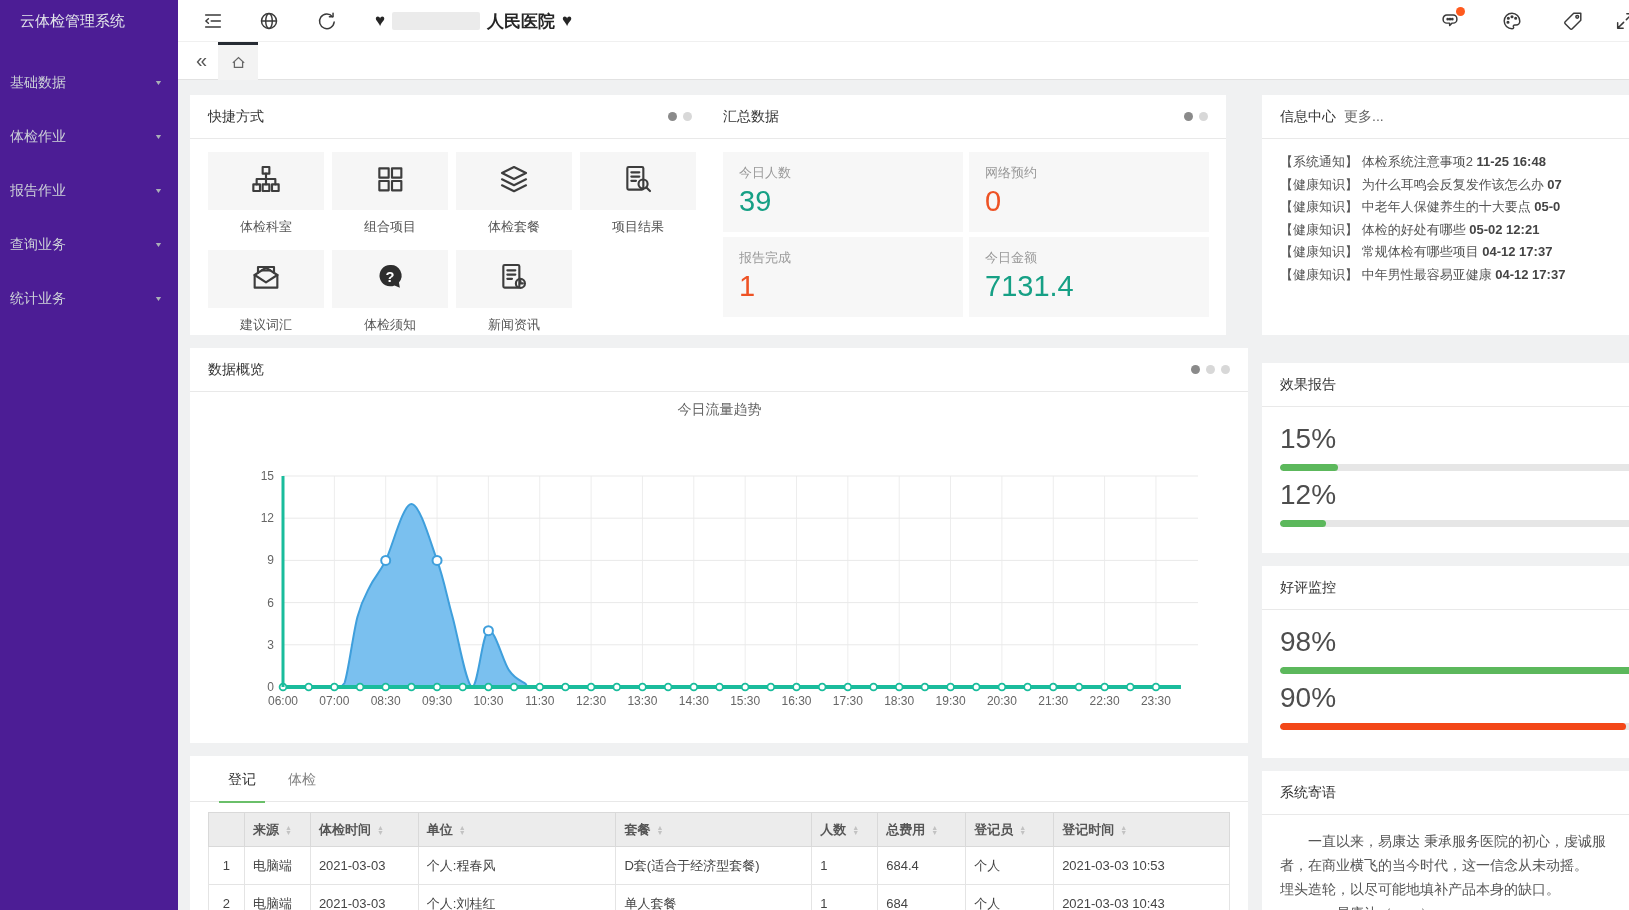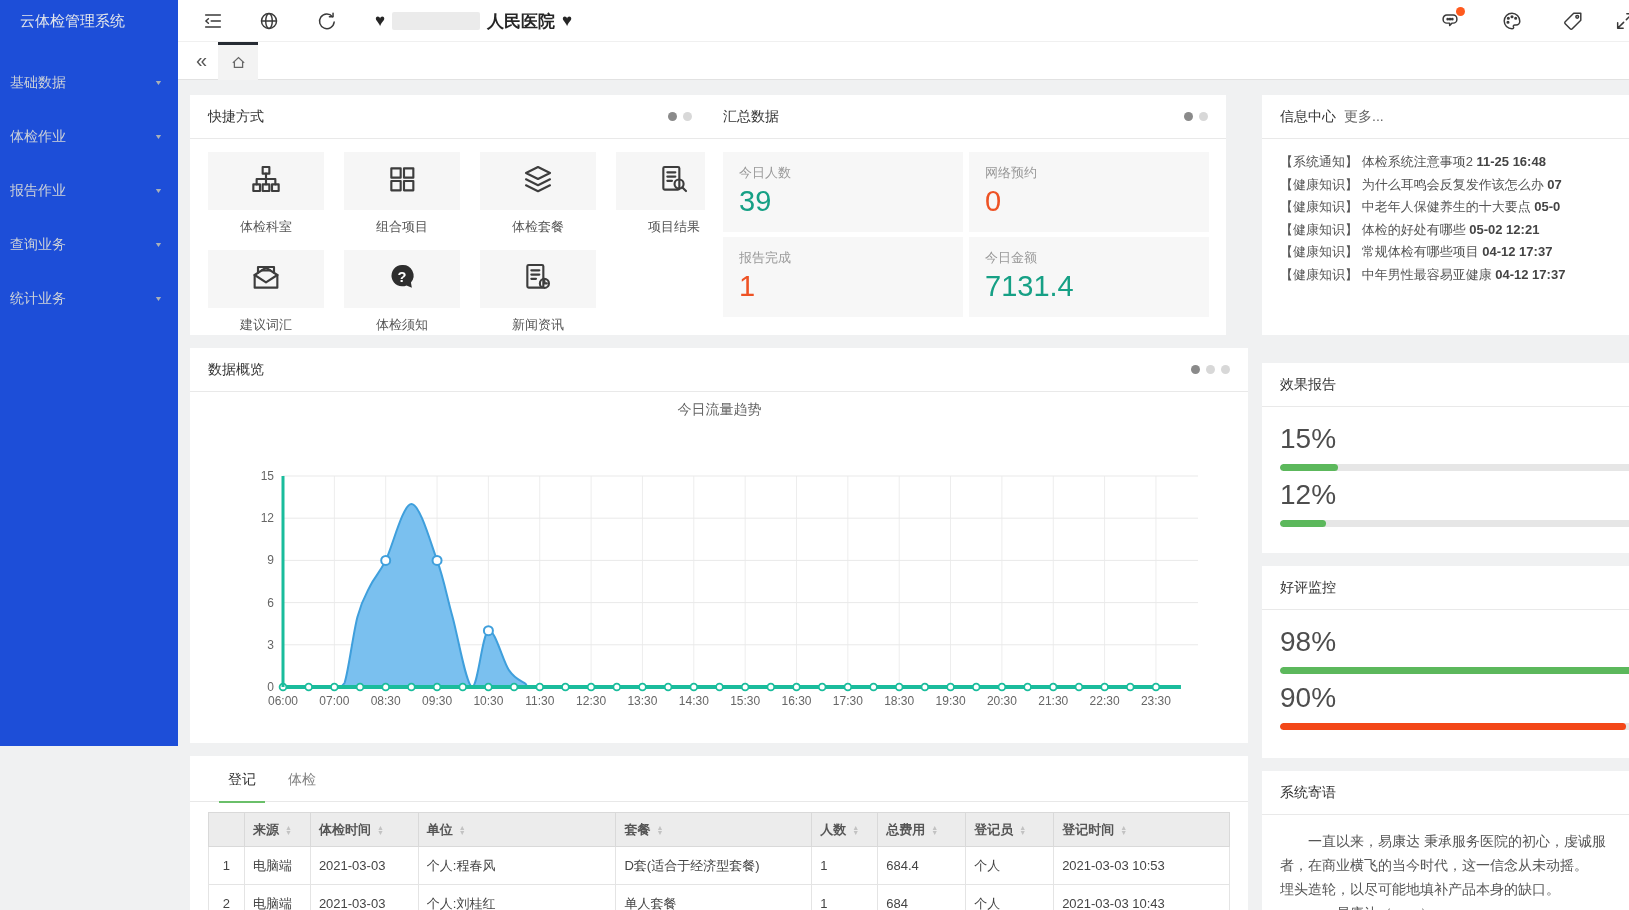--- a/index.html
+++ b/index.html
@@ -1,19 +1,19 @@
 <!DOCTYPE html>
 <html><head>
 <meta charset="utf-8">
 <style>
   *{margin:0;padding:0;box-sizing:border-box}
   body{font-family:"Liberation Sans","DejaVu Sans",sans-serif;background:#fff}
   #screen{position:relative;width:1629px;height:910px;overflow:hidden;background:#f0f1f2}
   
-  .sidebar{position:absolute;left:0;top:0;width:178px;height:746px;background:#1d4ed8;z-index:5}
+  .sidebar{position:absolute;left:0;top:0;width:178px;height:910px;background:#4c1d95;z-index:5}
   .logo{height:42px;line-height:42px;color:#e3e6ea;font-size:15px;padding-left:20px;white-space:nowrap}
   .menu{padding-top:14px}
   .menu-item{height:54px;display:flex;align-items:center;justify-content:space-between;padding:0 15px 0 10px;color:#cdd2d8;font-size:14px;cursor:pointer}
   .menu-item .caret{color:#aab0b7;font-size:9px;transform:scaleY(.8)}
   
   .topbar{position:absolute;left:178px;top:0;width:1451px;height:42px;background:#fff;border-bottom:1px solid #f0f0f0}
   .tb-icon{position:absolute;top:10px;width:22px;height:22px;color:#3a3a3a;cursor:pointer}
   .tb-icon svg{width:22px;height:22px;display:block}
   .tb-title{position:absolute;left:197px;top:0;height:42px;display:flex;align-items:center;gap:7px;font-size:17px;color:#262626;font-weight:bold}
   .tb-title .heart{font-size:17px}
@@ -33,21 +33,21 @@
   .dot.active{background:#8a8a8a}
   #p-shortcuts{left:190px;top:95px;width:520px;height:240px}
   #p-summary{left:705px;top:95px;width:521px;height:240px}
   #p-info{left:1262px;top:95px;width:420px;height:240px}
   #p-overview{left:190px;top:348px;width:1058px;height:395px}
   #p-effect{left:1262px;top:363px;width:420px;height:190px}
   #p-rating{left:1262px;top:566px;width:420px;height:192px}
   #p-sysmsg{left:1262px;top:771px;width:420px;height:160px}
   #p-worklist{left:190px;top:756px;width:1058px;height:170px}
   
-  .sc-grid{display:grid;grid-template-columns:repeat(4,116px);gap:14px 20px;padding:13px 18px}
+  .sc-grid{display:grid;grid-template-columns:repeat(4,116px);gap:14px 8px;padding:13px 18px}
   .sc-item{display:flex;flex-direction:column;align-items:center;cursor:pointer}
   .sc-box{width:116px;height:58px;background:#f6f6f6;display:flex;align-items:center;justify-content:center}
   .sc-box svg{width:32px;height:32px;color:#3d3d3d}
   .sc-label{margin-top:8px;font-size:13px;color:#555}
   
   .sum-grid{display:grid;grid-template-columns:240px 240px;gap:5px 6px;padding:13px 18px}
   .sum-card{width:240px;height:80px;background:#f7f7f7;padding:12px 16px}
   .sum-label{font-size:13px;color:#999}
   .sum-value{font-size:29px;margin-top:3px}
   

